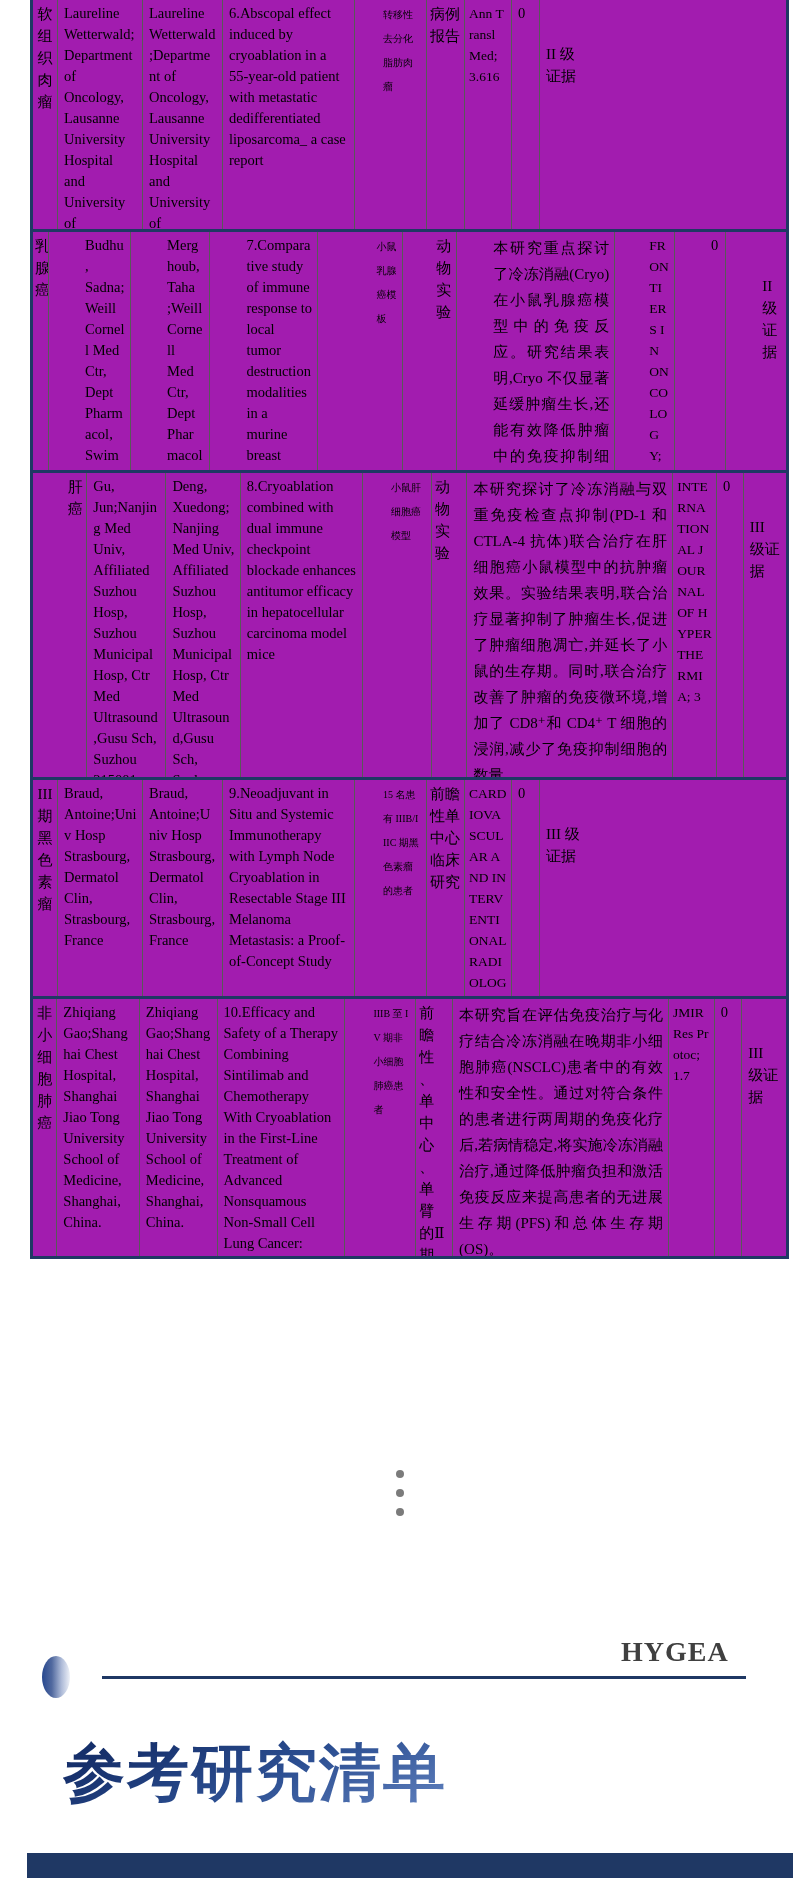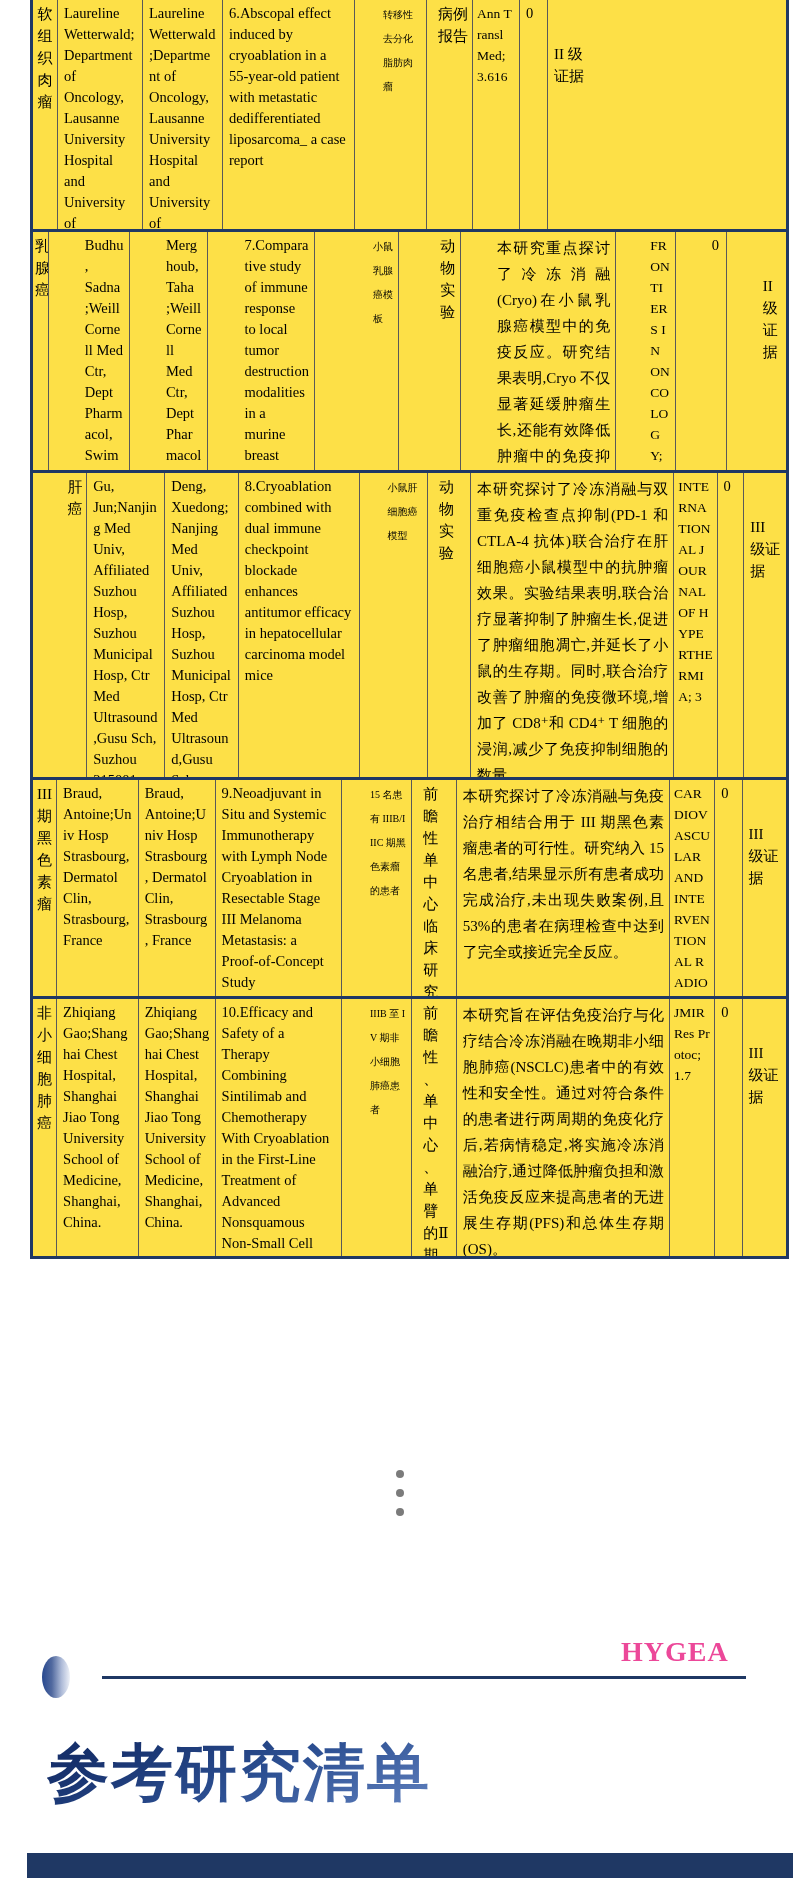--- a/index.html
+++ b/index.html
@@ -3,50 +3,50 @@
 <meta charset="utf-8">
 <style>
   * { margin:0; padding:0; box-sizing:border-box; }
   html,body { background:#ffffff; }
   body { width:800px; height:1880px; position:relative; overflow:hidden;
          font-family:"Liberation Serif","DejaVu Serif",serif; color:#000; }
 
   
   .doc-table { position:absolute; left:30px; top:0; width:759px;
                border-left:3px solid #1f3864; border-right:3px solid #1f3864;
-               background:#fde047; }
+               background:#a21caf; }
   .tr { display:flex; border-bottom:3px solid #1f3864; align-items:stretch; }
   .r1{ height:232px; } .r2{ height:241px;gap:30px; } .r3{ height:307px;padding-left:31px; }
   .r4{ height:219px; } .r5{ height:260px; }
   .td { border-right:1px solid #595959; padding:3px 5px 2px 6px;
         font-size:14.5px; line-height:21px; overflow:hidden;
         overflow-wrap:anywhere; }
   .td:last-child { border-right:none;margin-top:40px; }
   .c1 { width:25px;  padding:3px 2px; text-align:center; font-size:15px;
         line-height:22px; word-break:break-all; }
   .c2 { width:85px; }
   .c3 { width:80px; }
   .c4 { width:132px; }
   .c5 { width:50px;  font-size:10px; line-height:24px; word-break:break-all;margin-left:22px; }
-  .c6 { width:38px;  font-size:15px; line-height:22px; word-break:break-all; padding:3px 3px;margin-left:8px; }
+  .c6 { width:38px;  font-size:15px; line-height:22px; word-break:break-all; padding:3px 3px; }
   .c7 { width:223px; font-size:15px; line-height:26px; text-align:justify; }
   .c8 { width:47px;  font-size:13.5px; line-height:21px; word-break:break-all; padding:3px 4px; }
   .c9 { width:28px;  padding:3px 6px; }
   .c10{ width:45px;  font-size:15px; line-height:22px; word-break:break-all; }
 
   
   .dots { position:absolute; left:396px; top:1470px; width:8px; }
   .dot  { width:8px; height:8px; border-radius:50%; background:#7b7b7b; margin-bottom:11px; }
   .ball { position:absolute; left:42px; top:1656px; width:28px; height:42px;
           border-radius:50%;
           background:linear-gradient(90deg,#27488f 0%,#51699f 35%,#aebbd8 70%,#eef1f8 100%); }
   .hr-line { position:absolute; left:102px; top:1676px; width:644px; height:3px; background:#1f3864; }
   .brand { position:absolute; left:621px; top:1636px; width:130px;
-           font-size:28px; font-weight:bold; letter-spacing:1px; color:#ec4899; }
-  .page-title { position:absolute; left:47px; top:1738px;
+           font-size:28px; font-weight:bold; letter-spacing:1px; color:#404040; }
+  .page-title { position:absolute; left:63px; top:1738px;
           font-size:62px; font-weight:bold; letter-spacing:2px; line-height:70px;
           background:linear-gradient(155deg,#16306b 15%,#2c4f92 55%,#5b7cba 95%);
           -webkit-background-clip:text; background-clip:text;
           -webkit-text-fill-color:transparent; color:transparent; }
   .bottom-bar { position:absolute; left:27px; top:1853px; width:766px; height:25px; background:#1f3864; }
 </style>
 </head>
 <body>
 
 <div class="doc-table">
@@ -89,21 +89,20 @@
     <div class="td c10">III 级证据</div>
   </div>
 
   <div class="tr r4">
     <div class="td c1">III期黑色素瘤</div>
     <div class="td c2">Braud, Antoine;Univ Hosp Strasbourg, Dermatol Clin, Strasbourg, France</div>
     <div class="td c3">Braud, Antoine;Univ Hosp Strasbourg, Dermatol Clin, Strasbourg, France</div>
     <div class="td c4">9.Neoadjuvant in Situ and Systemic Immunotherapy with Lymph Node Cryoablation in Resectable Stage III Melanoma Metastasis: a Proof-of-Concept Study</div>
     <div class="td c5">15 名患有 IIIB/IIIC 期黑色素瘤的患者</div>
     <div class="td c6">前瞻性单中心临床研究</div>
-    <div class="td c7">本研究探讨了冷冻消融与免疫治疗相结合用于 III 期黑色素瘤患者的可行性。研究纳入 15 名患者,结果显示所有患者成功完成治疗,未出现失败案例,且 53%的患者在病理检查中达到了完全或接近完全反应。</div>
     <div class="td c8">CARDIOVASCULAR AND INTERVENTIONAL RADIOLOGY; 2.8</div>
     <div class="td c9">0</div>
     <div class="td c10">III 级证据</div>
   </div>
 
   <div class="tr r5">
     <div class="td c1">非小细胞肺癌</div>
     <div class="td c2">Zhiqiang Gao;Shanghai Chest Hospital, Shanghai Jiao Tong University School of Medicine, Shanghai, China.</div>
     <div class="td c3">Zhiqiang Gao;Shanghai Chest Hospital, Shanghai Jiao Tong University School of Medicine, Shanghai, China.</div>
     <div class="td c4">10.Efficacy and Safety of a Therapy Combining Sintilimab and Chemotherapy With Cryoablation in the First-Line Treatment of Advanced Nonsquamous Non-Small Cell Lung Cancer: Protocol for a Phase II, Pilot, Single-Arm, Single-Center Study</div>

